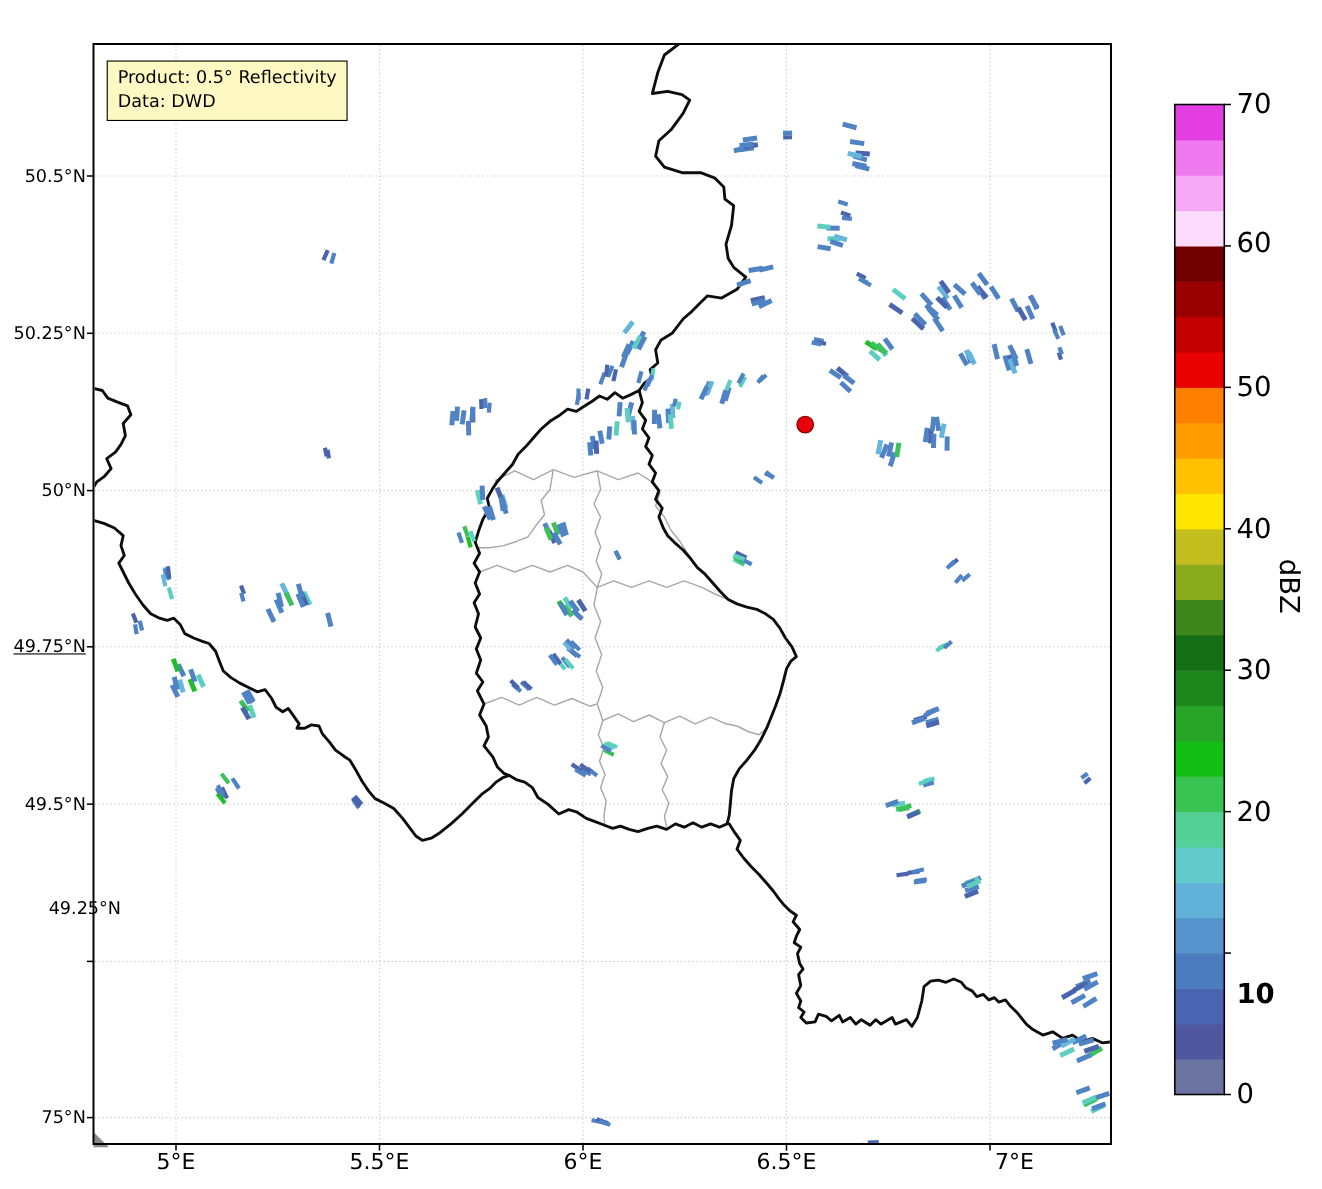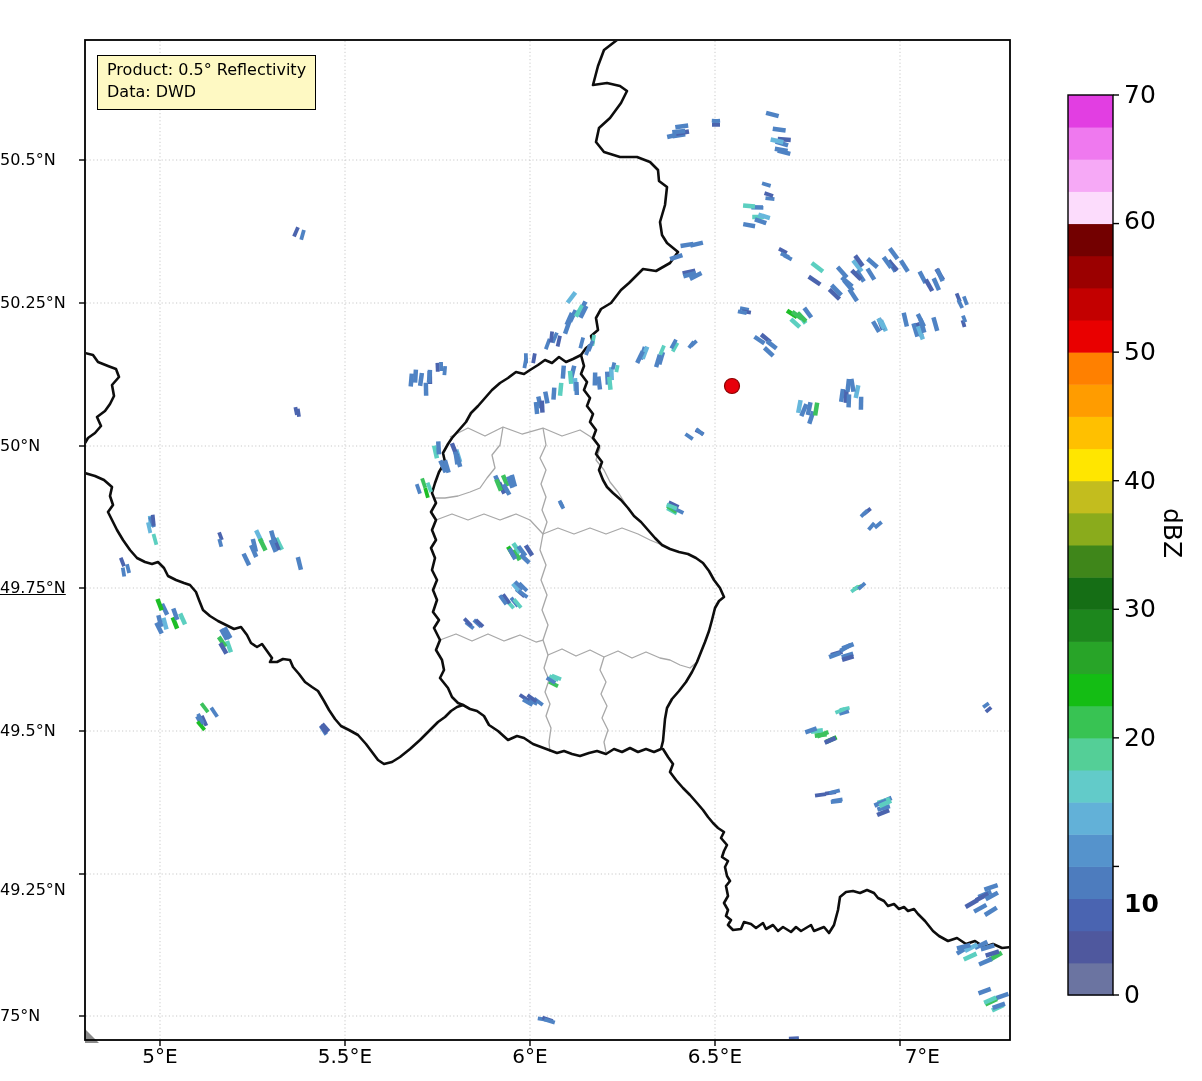--- a/index.html
+++ b/index.html
@@ -3,21 +3,21 @@
 <meta charset="utf-8">
 <style>
   html,body{margin:0;padding:0;background:#ffffff;}
   .fig{position:relative;width:1202px;height:1081px;background:#fff;overflow:hidden;
        font-family:"DejaVu Sans","Liberation Sans",sans-serif;color:#000;}
   .title{position:absolute;left:85px;top:4px;width:925px;text-align:center;
          font-size:30px;letter-spacing:0px;}
   svg{position:absolute;left:0;top:0;}
   .legendbox{position:absolute;left:97px;top:55px;background:#fef9c3;border:1.6px solid #000;
              padding:3px 9px 5px 9px;font-size:16px;line-height:1.4;white-space:nowrap;}
-  .ytick-label{position:absolute;left:0;width:78px;font-size:16px;height:20px;line-height:20px;}
+  .ytick-label{position:absolute;left:0;width:78px;text-align:right;font-size:16px;height:20px;line-height:20px;}
   .xtick-label{position:absolute;width:80px;text-align:center;font-size:20px;top:1046px;height:20px;line-height:20px;}
   .cbtick-label{position:absolute;left:1124px;font-size:25px;height:30px;line-height:30px;text-align:left;}
   .cblabel{position:absolute;left:1142px;top:518px;width:60px;height:30px;text-align:center;
            font-size:25px;transform:rotate(90deg);transform-origin:center center;}
 </style>
 </head>
 <body>
 
 <div class="fig">
 
@@ -591,21 +591,21 @@
       <div class="cbtick-label" style="top: 594.286px; text-align: right;">30</div>
       <div class="cbtick-label" style="top: 465.714px;">40</div>
       <div class="cbtick-label" style="top: 337.143px;">50</div>
       <div class="cbtick-label" style="top: 206px;">60</div>
       <div class="cbtick-label" style="top: 80px;">70</div>
       <div class="ytick-label" style="top: 150px;">50.5°N</div>
       <div class="ytick-label" style="top: 293px;">50.25°N</div>
       <div class="ytick-label" style="top: 436px;">50°N</div>
       <div class="ytick-label" style="top: 578px; text-decoration: underline;">49.75°N</div>
       <div class="ytick-label" style="top: 721px;">49.5°N</div>
-      <div class="ytick-label" style="top: 880px;">49.25°N</div>
+      <div class="ytick-label" style="top: 816px; padding-left: 32px;">49.25°N</div>
       <div class="ytick-label" style="top: 1006px;">75°N</div>
       <div class="xtick-label" style="left: 120px;">5°E</div>
       <div class="xtick-label" style="left: 305px;">5.5°E</div>
       <div class="xtick-label" style="left: 490px;">6°E</div>
       <div class="xtick-label" style="left: 675px;">6.5°E</div>
       <div class="xtick-label" style="left: 860px; text-align: right;">7°E</div>
     </div>
 </div>
 
 </body></html>

